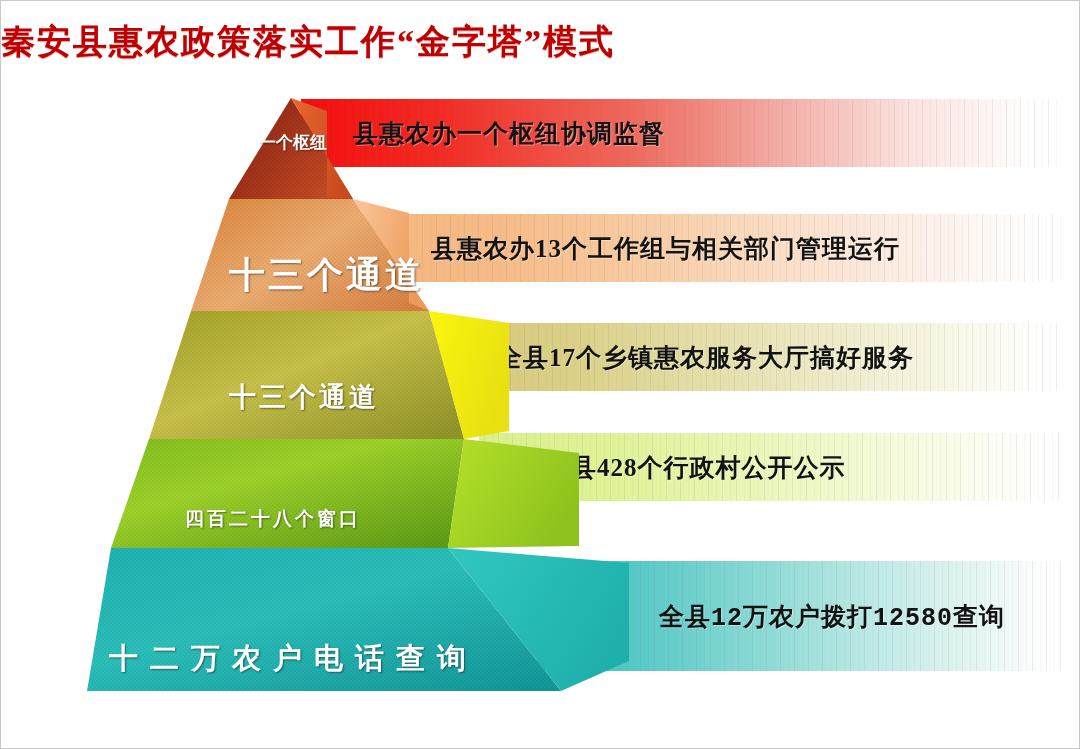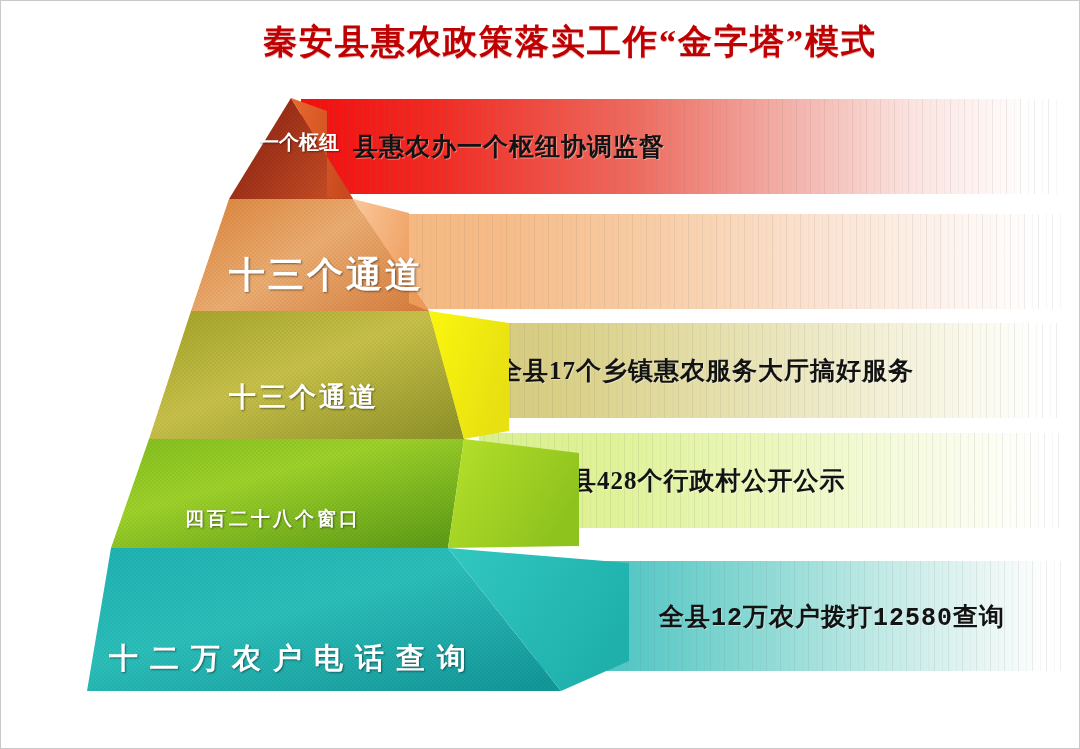--- a/index.html
+++ b/index.html
@@ -20,34 +20,34 @@
     box-sizing: border-box;
     overflow: hidden;
   }
 
   
   #title {
     position: absolute;
     top: 18px;
     left: 0;
     width: 876px;
-    text-align: right;
+    text-align: left;
     font-family: "Liberation Serif", "DejaVu Serif", serif;
     font-weight: bold;
     font-size: 34px;
     letter-spacing: 2px;
     color: #c00000;
     text-shadow: 0 1px 1px rgba(150,0,0,0.35);
     white-space: nowrap;
   }
 
   
   .band {
     position: absolute;
-    height: 95px;
+    height: 68px;
     display: flex;
     align-items: center;
     overflow: hidden;
   }
   .band-fill {
     position: absolute;
     inset: 0;
   }
   
   .band-tex {
@@ -106,21 +106,21 @@
     z-index: 9;
     color: #ffffff;
     font-family: "Liberation Serif", "DejaVu Serif", serif;
     font-weight: bold;
     white-space: nowrap;
     text-shadow: 1px 1px 2px rgba(0,0,0,0.45);
     pointer-events: auto;
   }
   #label-0 {
     top: 128px; left: 258px;
-    font-size: 20px; line-height: 27px;
+    font-size: 17px; line-height: 27px;
     width: 58px; text-align: center;
     letter-spacing: 0px;
   }
   #label-1 { top: 250px; left: 228px; font-size: 36px; letter-spacing: 3px; }
   #label-2 { top: 378px; left: 228px; font-size: 27px; letter-spacing: 3px; }
   #label-3 { top: 505px; left: 184px; font-size: 19px; letter-spacing: 3px; }
   #label-4 { top: 638px; left: 108px; font-size: 29px; letter-spacing: 12px; }
 </style>
 </head>
 <body>
@@ -131,20 +131,21 @@
 
   <div class="band" id="band-0">
     <div class="band-fill" style="background:linear-gradient(to right,#f40d0d 0%,#f22a22 18%,#ef6a5e 44%,#f3b0a8 64%,#fbe2de 80%,#ffffff 96%);"></div>
     <div class="band-tex"></div>
     <span class="band-text">县惠农办一个枢纽协调监督</span>
   </div>
 
   <div class="band" id="band-1">
     <div class="band-fill" style="background:linear-gradient(to right,#f5b77e 0%,#f6bb87 20%,#f8cfa9 44%,#fbe3d2 66%,#fdf3ed 84%,#ffffff 97%);"></div>
     <div class="band-tex"></div>
+    <span class="band-text">县惠农办13个工作组与相关部门管理运行</span>
   </div>
 
   <div class="band" id="band-2">
     <div class="band-fill" style="background:linear-gradient(to right,#d3c678 0%,#d9cf85 22%,#e5dfab 46%,#f0edcf 68%,#faf9ec 86%,#ffffff 97%);"></div>
     <div class="band-tex"></div>
     <span class="band-text">全县17个乡镇惠农服务大厅搞好服务</span>
   </div>
 
   <div class="band" id="band-3">
     <div class="band-fill" style="background:linear-gradient(to right,#daf08e 0%,#dff296 22%,#e9f6b6 46%,#f3fad6 68%,#fbfdf0 86%,#ffffff 97%);"></div>

